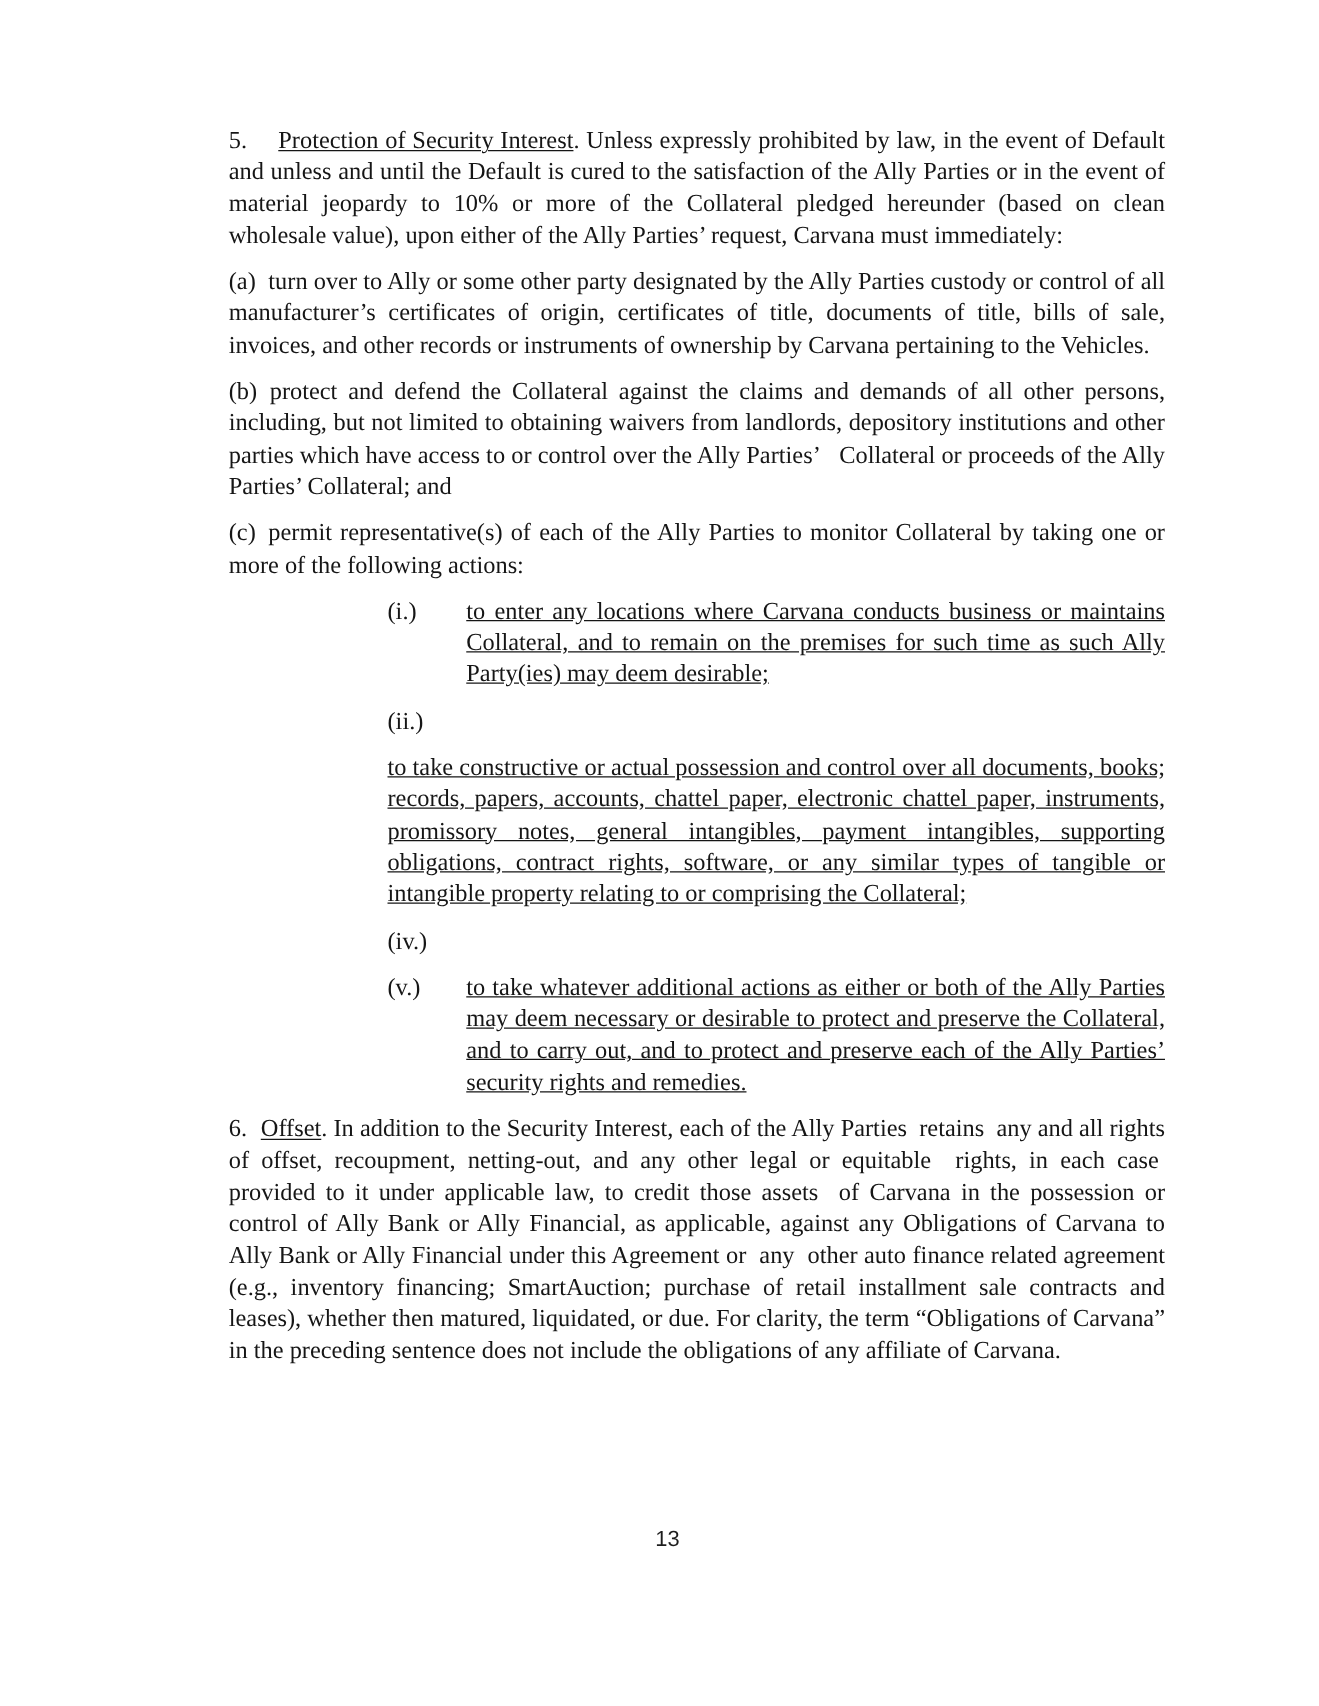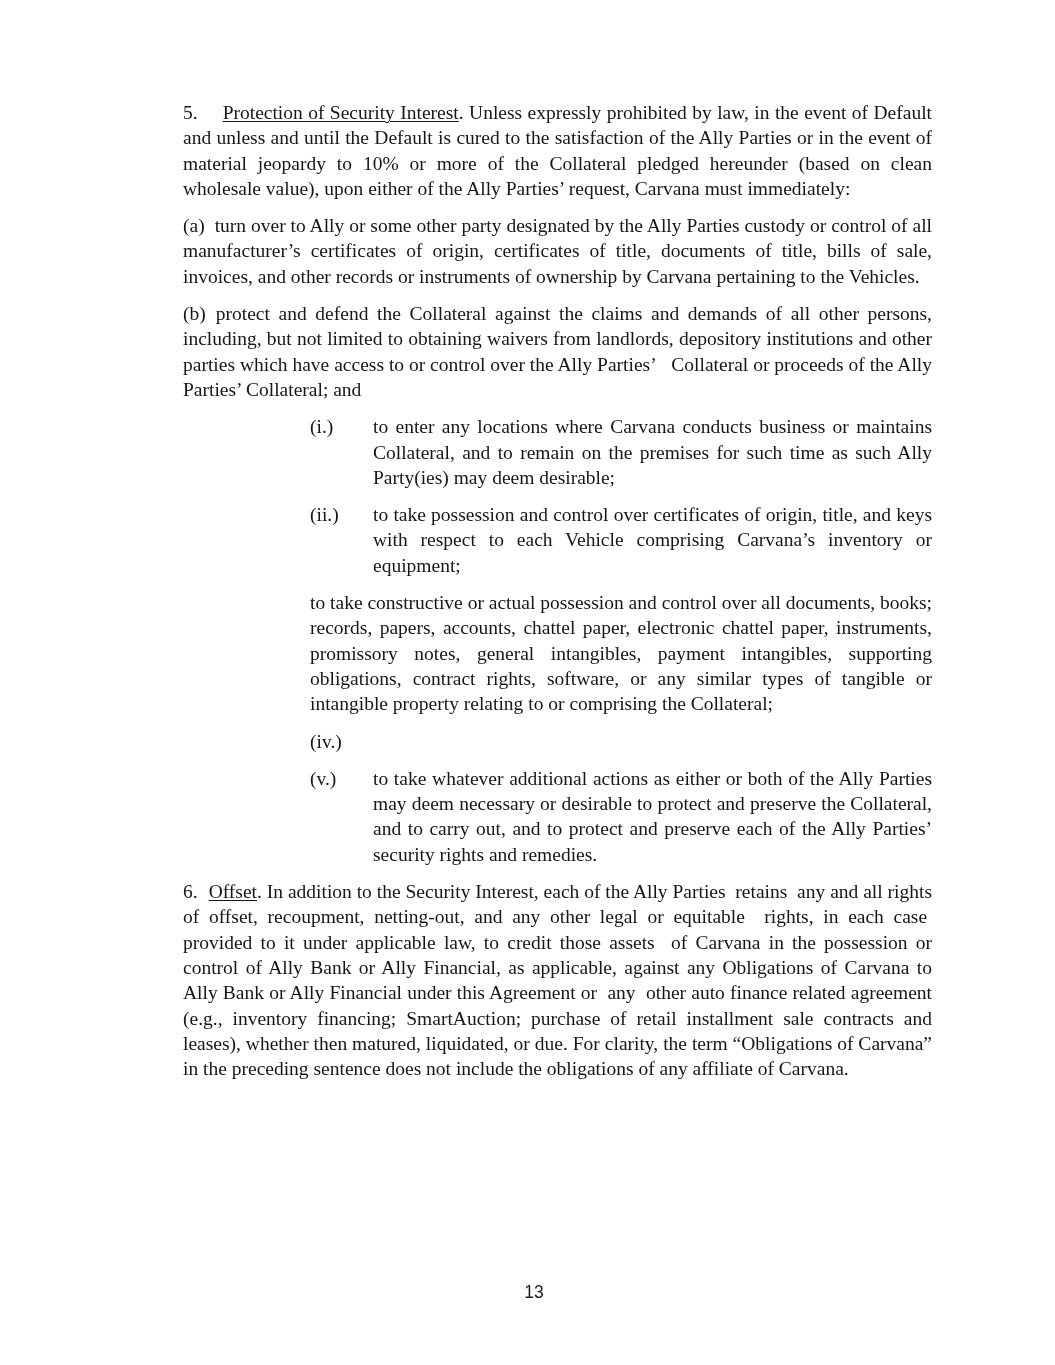--- a/index.html
+++ b/index.html
@@ -27,54 +27,54 @@
   .tab5 { display: inline-block; width: 25px; }
   .tab6 { display: inline-block; width: 11px; }
   .clause-gap { display: inline-block; width: 10px; }
   .u {
     text-decoration: underline;
     text-decoration-thickness: 1.3px;
     text-underline-offset: 2px;
   }
   .roman { display: flex; margin: 0 0 12px 127px; }
   .roman-label { flex: 0 0 63px; }
-  .roman-text { flex: 1 1 auto; margin: 0; text-align: justify; }
+  .roman-text { flex: 1 1 auto; margin: 0; text-align: justify; text-decoration: underline; }
   .footer {
     position: absolute;
     left: 0;
-    top: 1282px;
+    top: 1221px;
     width: 100%;
     text-align: center;
     font-family: "Liberation Sans", sans-serif;
     font-size: 17.5px;
     color: #1d1d1d;
     padding-left: 13px;
   }
 </style>
 </head>
 <body>
 
 <div class="page">
   <div class="content">
 
     <p class="para"><span>5.</span><span class="tab5"></span><span class="u">Protection of Security Interest</span><span>. Unless expressly prohibited by law, in the event of Default and unless and until the Default is cured to the satisfaction of the Ally Parties or in the event of material jeopardy to 10% or more of the Collateral pledged hereunder (based on clean wholesale value), upon either of the Ally Parties’ request, Carvana must immediately:</span></p>
 
     <p class="para level1"><span>(a)</span><span class="clause-gap"></span><span>turn over to Ally or some other party designated by the Ally Parties custody or control of all manufacturer’s certificates of origin, certificates of title, documents of title, bills of sale, invoices, and other records or instruments of ownership by Carvana pertaining to the Vehicles.</span></p>
 
     <p class="para level1"><span>(b)</span><span class="clause-gap"></span><span>protect and defend the Collateral against the claims and demands of all other persons, including, but not limited to obtaining waivers from landlords, depository institutions and other parties which have access to or control over the Ally Parties’&nbsp;&nbsp; Collateral or proceeds of the Ally Parties’ Collateral; and</span></p>
 
+    <p class="para level1"><span>(c)</span><span class="clause-gap"></span><span>permit representative(s) of each of the Ally Parties to monitor Collateral by taking one or more of the following actions:</span></p>
 
     <div class="roman">
       <span class="roman-label">(i.)</span>
       <p class="roman-text">to enter any locations where Carvana conducts business or maintains Collateral, and to remain on the premises for such time as such Ally Party(ies) may deem desirable;</p>
     </div>
 
     <div class="roman">
       <span class="roman-label">(ii.)</span>
-      <p class="roman-text">to take possession and control over certificates of origin, title, and keys with respect to each Vehicle comprising Carvana’s inventory or equipment;</p>
     </div>
 
     <div class="roman">
       <p class="roman-text">to take constructive or actual possession and control over all documents, books; records, papers, accounts, chattel paper, electronic chattel paper, instruments, promissory notes, general intangibles, payment intangibles, supporting obligations, contract rights, software, or any similar types of tangible or intangible property relating to or comprising the Collateral;</p>
     </div>
 
     <div class="roman">
       <span class="roman-label">(iv.)</span>
     </div>
 

